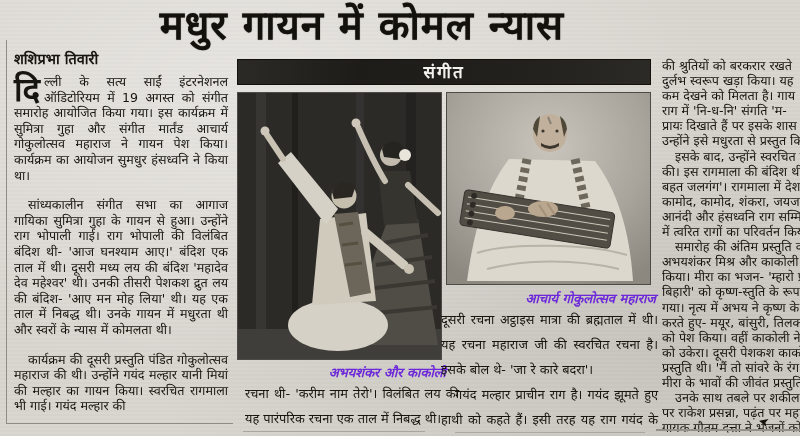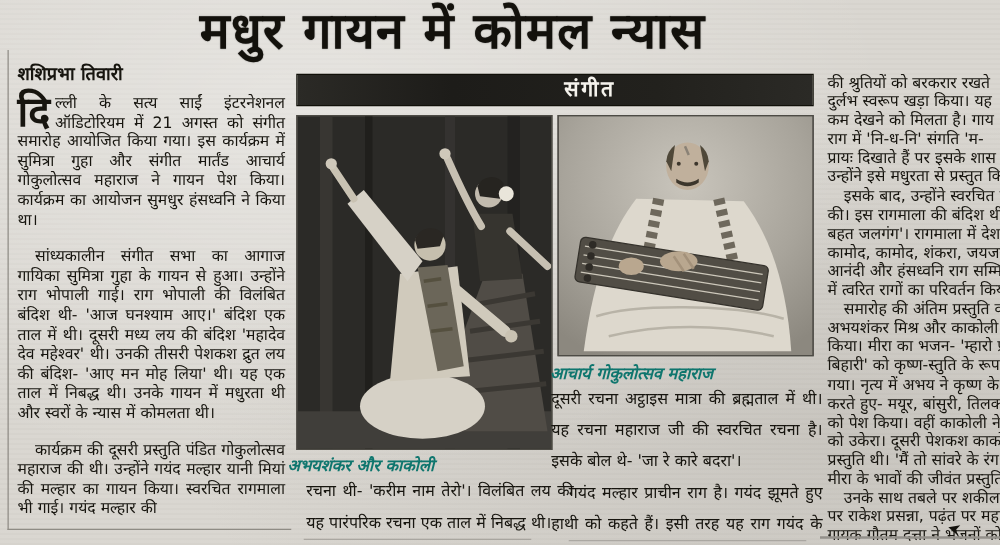--- a/index.html
+++ b/index.html
@@ -29,26 +29,26 @@
     padding:2px 4px 0 0;
   }
   .colrule{background:#8f8c85;}
   .band{
     left:237px;top:59px;width:414px;height:26px;
     background:linear-gradient(90deg,#2b2a26,#1d1c19 30%,#22211d 70%,#2b2a26);
     border:1px solid #111009;box-sizing:border-box;
   }
   .band-label{
     width:100%;text-align:center;color:#f4f2ec;font-weight:bold;
-    font-size:17px;line-height:24px;letter-spacing:2px;margin-left:28px;
+    font-size:17px;line-height:24px;letter-spacing:2px;
   }
   .photo{box-sizing:border-box;border:1px solid #4d4b45;background:#55534d;}
   .caption{
-    font-size:13px;font-weight:bold;font-style:italic;text-align:left;
-    color:#0f766e;
+    font-size:13px;font-weight:bold;font-style:italic;text-align:right;
+    color:#6d28d9;
   }
   .midtext{font-size:12.8px;line-height:25px;text-align:justify;margin:0;}
   .midtext + .midtext{text-indent:14px;}
   .rightcol{left:662px;top:58px;width:180px;}
   .rline{
     white-space:nowrap;font-size:12.6px;line-height:15.1px;height:15.1px;
     overflow:visible;
   }
   .rline.ind{padding-left:13px;}
   .hairline{background:#93908a;height:1px;}
@@ -60,21 +60,21 @@
 </head>
 <body>
 
 <div class="abs headline">मधुर गायन में कोमल न्यास</div>
 
 <div class="abs colrule" style="left:6px;top:40px;width:1px;height:384px;"></div>
 <div class="abs colrule" style="left:6px;top:423px;width:227px;height:1px;"></div>
 
 <div class="abs leftcol">
   <div class="byline">शशिप्रभा तिवारी</div>
-  <p><span class="dropcap">दि</span><span>ल्ली के सत्य साईं इंटरनेशनल ऑडिटोरियम में 21 अगस्त को संगीत समारोह आयोजित किया गया। इस कार्यक्रम में सुमित्रा गुहा और संगीत मार्तंड आचार्य गोकुलोत्सव महाराज ने गायन पेश किया। कार्यक्रम का आयोजन सुमधुर हंसध्वनि ने किया था।</span></p>
+  <p><span class="dropcap">दि</span><span>ल्ली के सत्य साईं इंटरनेशनल ऑडिटोरियम में 19 अगस्त को संगीत समारोह आयोजित किया गया। इस कार्यक्रम में सुमित्रा गुहा और संगीत मार्तंड आचार्य गोकुलोत्सव महाराज ने गायन पेश किया। कार्यक्रम का आयोजन सुमधुर हंसध्वनि ने किया था।</span></p>
   <p>सांध्यकालीन संगीत सभा का आगाज गायिका सुमित्रा गुहा के गायन से हुआ। उन्होंने राग भोपाली गाई। राग भोपाली की विलंबित बंदिश थी- 'आज घनश्याम आए।' बंदिश एक ताल में थी। दूसरी मध्य लय की बंदिश 'महादेव देव महेश्वर' थी। उनकी तीसरी पेशकश द्रुत लय की बंदिश- 'आए मन मोह लिया' थी। यह एक ताल में निबद्ध थी। उनके गायन में मधुरता थी और स्वरों के न्यास में कोमलता थी।</p>
   <p>कार्यक्रम की दूसरी प्रस्तुति पंडित गोकुलोत्सव महाराज की थी। उन्होंने गयंद मल्हार यानी मियां की मल्हार का गायन किया। स्वरचित रागमाला भी गाई। गयंद मल्हार की</p>
 </div>
 
 <div class="abs band">
   <div class="band-label">संगीत</div>
 </div>
 
 <div class="abs photo" style="left:237px;top:92px;width:205px;height:268px;">
   <svg width="203" height="266" viewBox="0 0 203 266">

